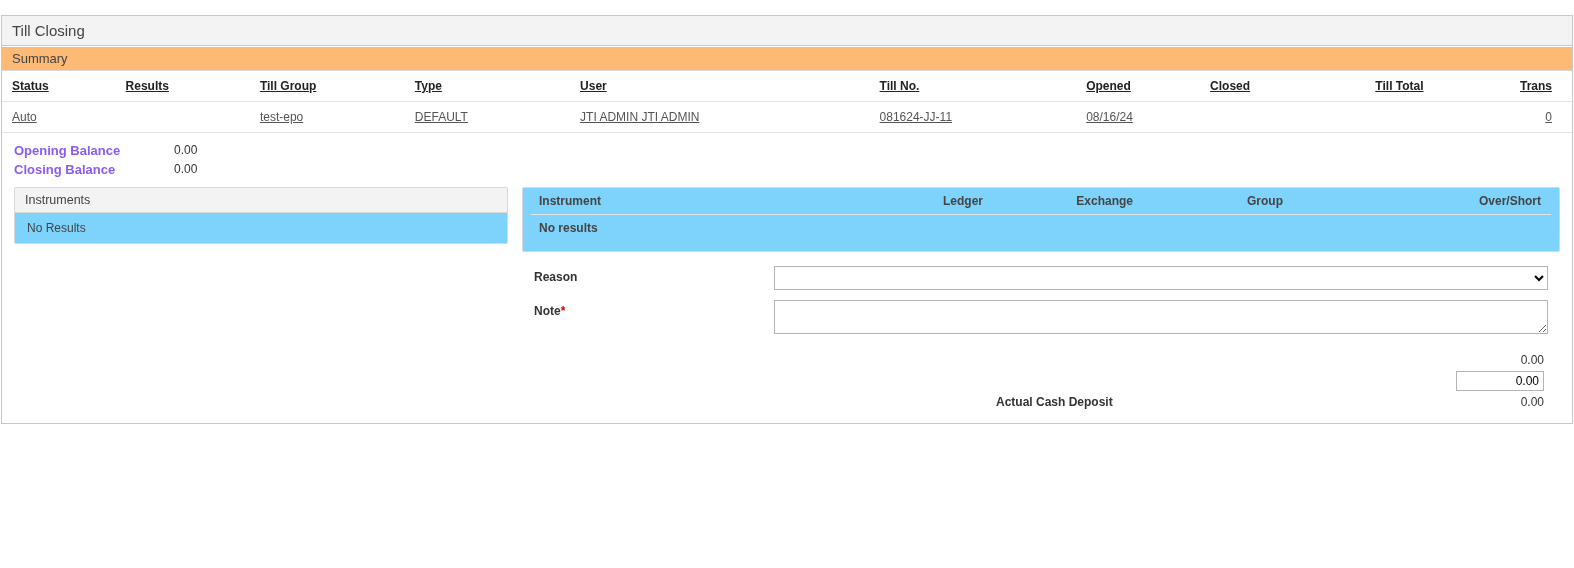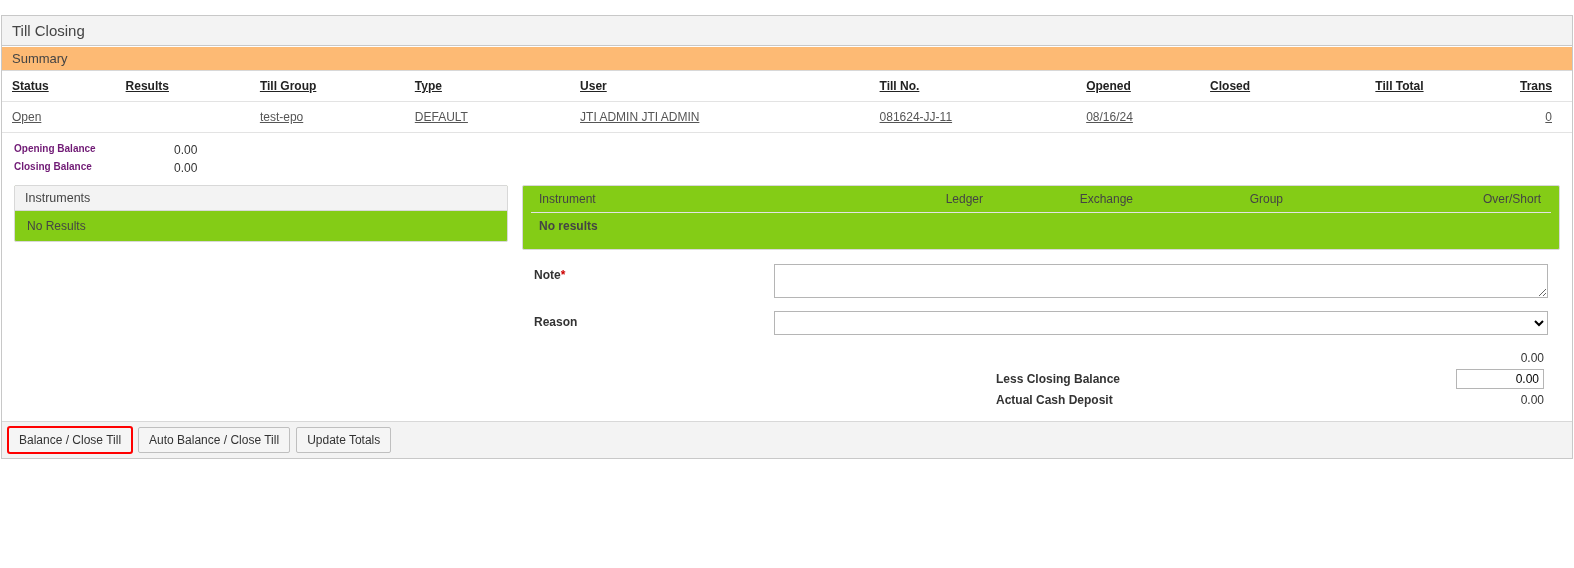--- a/index.html
+++ b/index.html
@@ -50,33 +50,33 @@
   }
   table.summary td {
     color: #555;
     border-bottom: 1px solid #e3e3e3;
   }
   table.summary th:last-child, table.summary td:last-child { text-align: right; padding-right: 20px; }
   .balances {
     padding: 10px 12px 6px 12px;
   }
   .balances-row { display: flex; gap: 0; margin-bottom: 4px; }
-  .balances-row .lbl { width: 160px; font-size: 10px; font-weight: bold; color: #701a75; }
+  .balances-row .lbl { width: 160px; font-size: 13px; font-weight: bold; color: #8b5cf6; }
   .balances-row .val { width: 60px; text-align: left; color: #333; }
 
   .two-col {
     display: flex;
     gap: 14px;
     padding: 0 12px 0 12px;
     align-items: flex-start;
   }
   .panel {
     border: 1px solid #d8d8d8;
     border-radius: 2px;
-    background: #84cc16;
+    background: #7dd3fc;
   }
   .panel .panel-head {
     background: #f3f3f3;
     border-bottom: 1px solid #d8d8d8;
     padding: 5px 10px;
     font-size: 12.5px;
     color: #444;
   }
   .panel .panel-body { padding: 8px 12px; font-size: 12px; color: #444; }
 
@@ -84,21 +84,21 @@
   .right-col { flex: 1; }
 
   table.totals {
     width: 100%; border-collapse: collapse;
   }
   table.totals th, table.totals td {
     text-align: left;
     padding: 6px 8px;
     font-size: 12px;
   }
-  table.totals th { font-weight: normal; border-bottom: 1px solid #e3e3e3; }
+  table.totals th { font-weight: bold; border-bottom: 1px solid #e3e3e3; }
   table.totals th:nth-child(2), table.totals th:nth-child(3),
   table.totals th:nth-child(4), table.totals th:nth-child(5) { text-align: right; }
   table.totals th:nth-child(5) { padding-right: 10px; }
   table.totals td.nores { font-weight: bold; }
 
   .form-area {
     padding: 14px 12px 6px 12px;
     display: flex;
     flex-direction: column;
     gap: 10px;
@@ -164,21 +164,21 @@
           <th style="width:290px">User</th>
           <th style="width:200px">Till No.</th>
           <th style="width:120px">Opened</th>
           <th style="width:160px">Closed</th>
           <th style="width:120px">Till Total</th>
           <th style="width:80px">Trans</th>
         </tr>
       </thead>
       <tbody>
         <tr>
-          <td>Open</td>
+          <td>Auto</td>
           <td></td>
           <td>test-epo</td>
           <td>DEFAULT</td>
           <td>JTI ADMIN JTI ADMIN</td>
           <td>081624-JJ-11</td>
           <td>08/16/24</td>
           <td></td>
           <td></td>
           <td>0</td>
         </tr>
@@ -221,52 +221,46 @@
                 <tr>
                   <td class="nores" colspan="5">No results</td>
                 </tr>
               </tbody>
             </table>
           </div>
         </div>
 
         <div class="form-area">
           <div class="form-row">
-            <div class="flabel">
-              <span>Note</span><span class="req">*</span>
-            </div>
-            <div class="fctrl">
-              <textarea class="note" style=""></textarea>
-            </div>
-          </div>
-          <div class="form-row">
             <div class="flabel">Reason</div>
             <div class="fctrl">
               <select class="reason"></select>
             </div>
           </div>
+          <div class="form-row">
+            <div class="flabel">
+              <span>Note</span><span class="req">*</span>
+            </div>
+            <div class="fctrl">
+              <textarea class="note" style=""></textarea>
+            </div>
+          </div>
         </div>
 
         <div class="cash-rows">
           <div class="cash-row">
             <div class="cval">0.00</div>
           </div>
           <div class="cash-row">
-            <div class="clabel">Less Closing Balance</div>
             <div class="cval">
               <input class="closing-balance" type="text" value="0.00" style="">
             </div>
           </div>
           <div class="cash-row">
             <div class="clabel">Actual Cash Deposit</div>
             <div class="cval">0.00</div>
           </div>
         </div>
       </div>
     </div>
   </div>
 
-  <div class="footer">
-    <button class="btn primary-highlight">Balance / Close Till</button>
-    <button class="btn">Auto Balance / Close Till</button>
-    <button class="btn">Update Totals</button>
-  </div>
 </div>
 
 </body></html>

